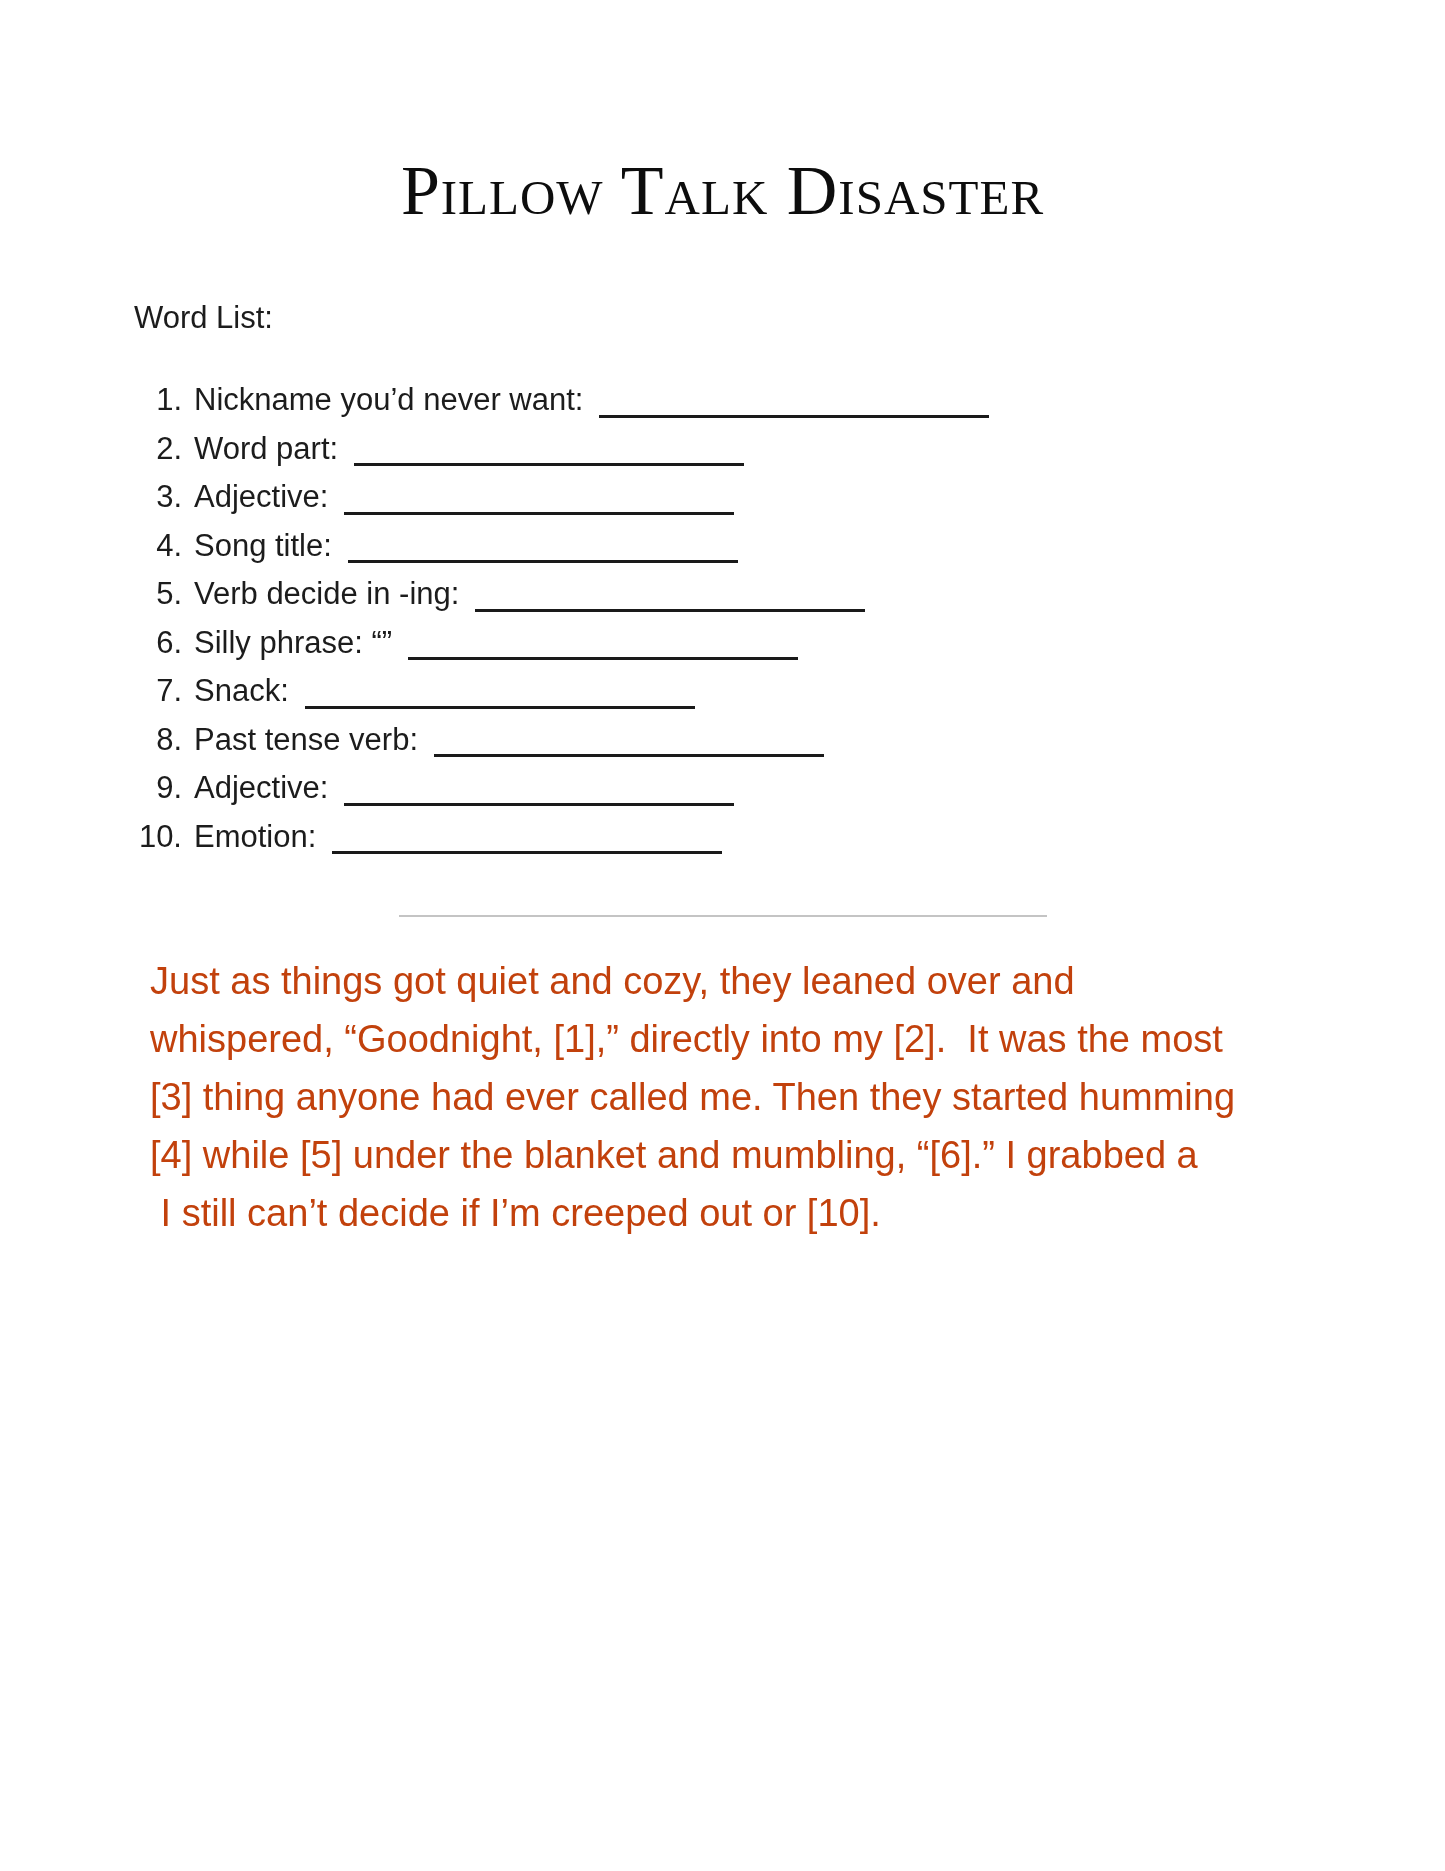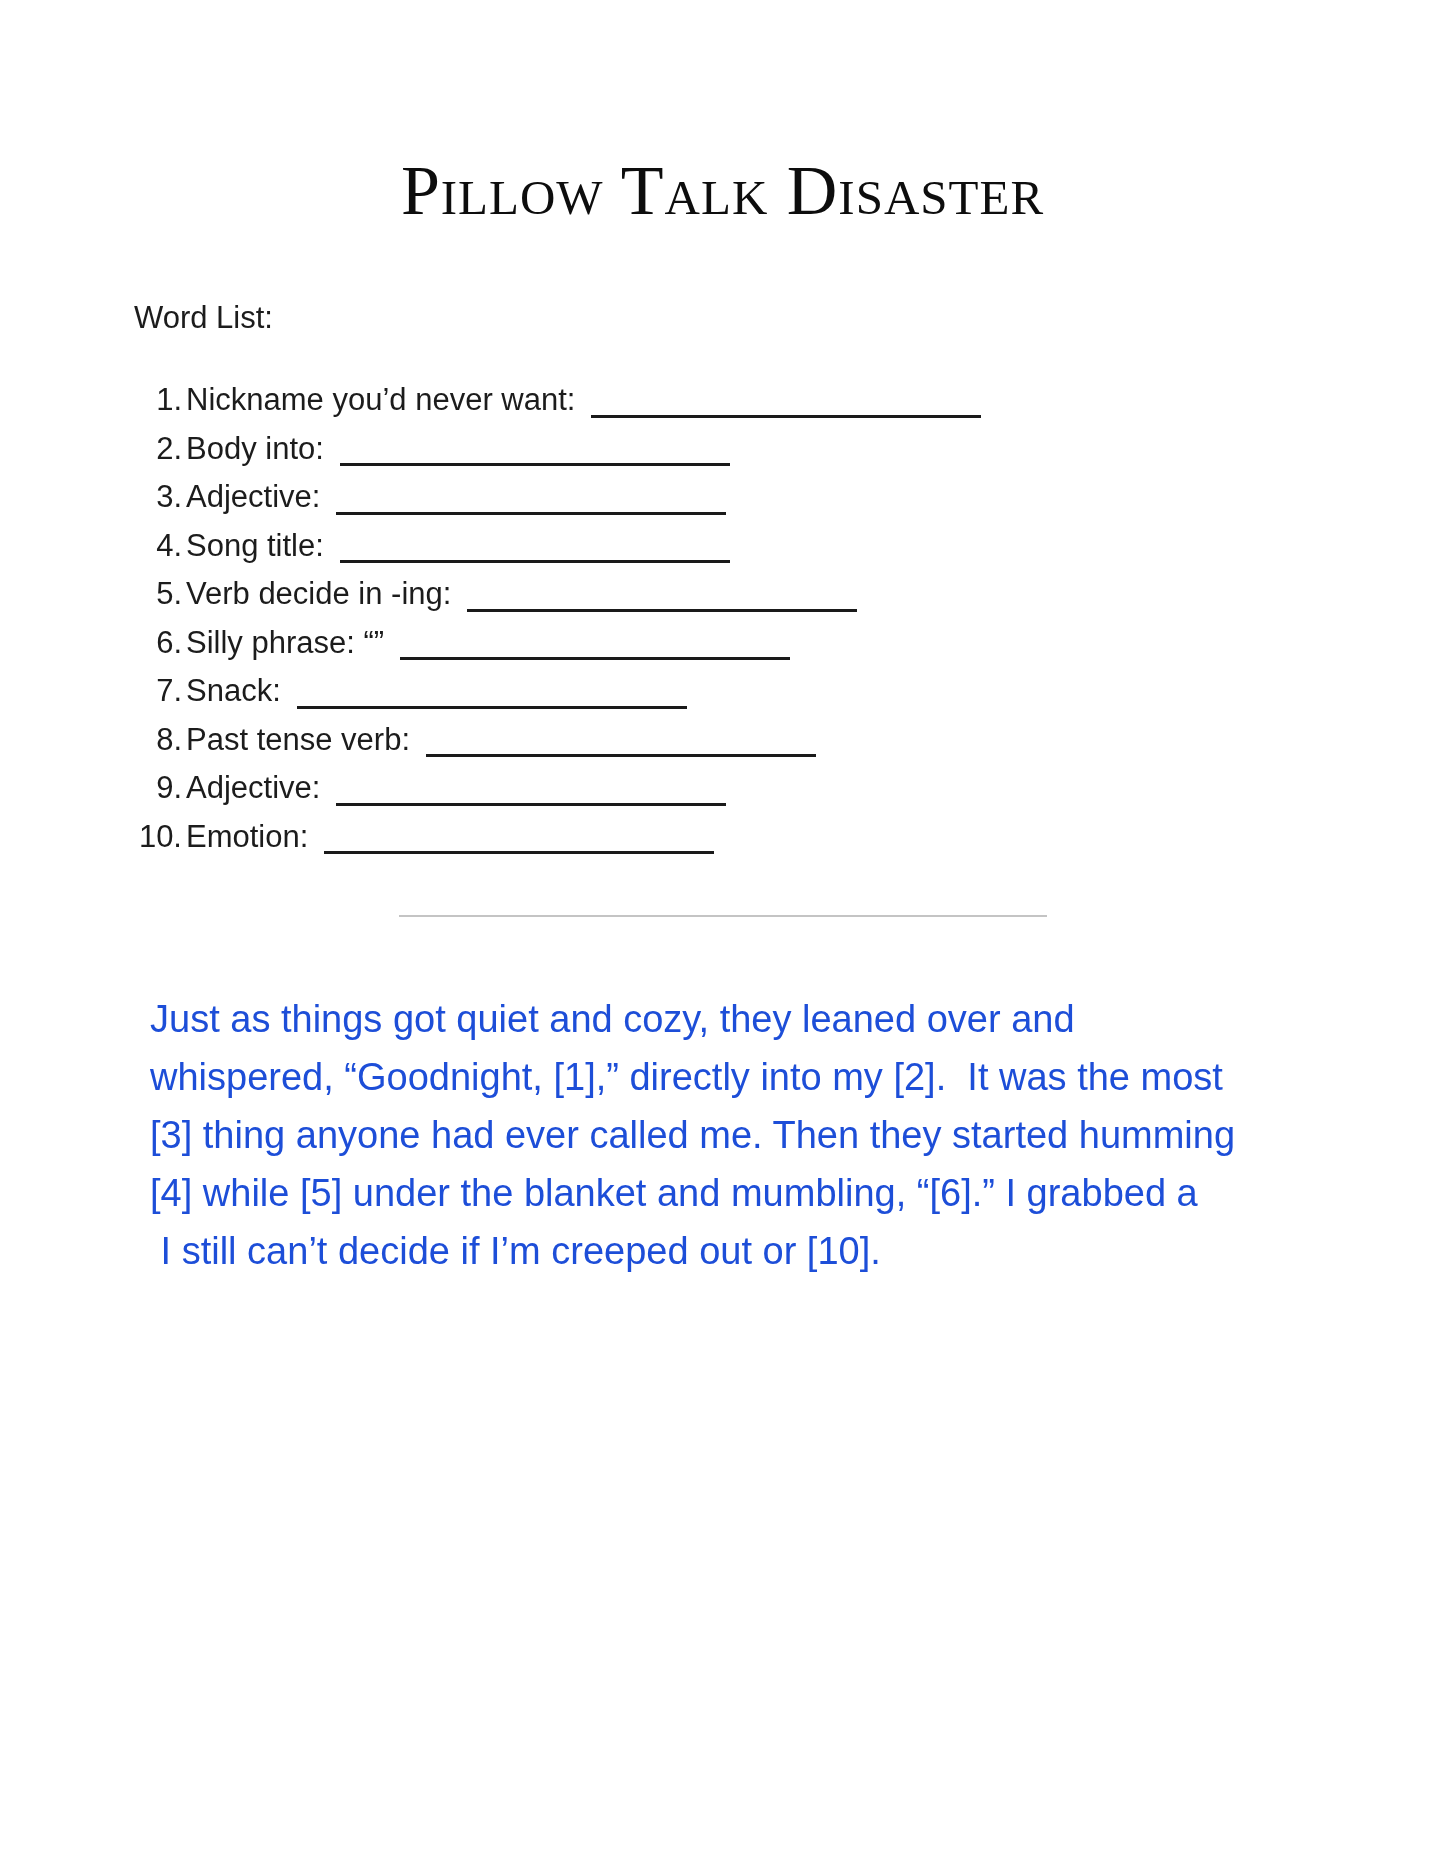--- a/index.html
+++ b/index.html
@@ -55,21 +55,21 @@
     line-height: 48.5px;
     white-space: pre;
   }
   .wl-num {
     flex: none;
     width: 50px;
     text-align: right;
   }
   .wl-label {
     flex: none;
-    margin-left: 4px;
+    margin-left: 12px;
   }
   .wl-blank {
     flex: none;
     width: 390px;
     margin-left: 16px;
     align-self: flex-end;
     height: 0;
     margin-bottom: 7px;
     border-bottom: 3px solid #1a1a1a;
   }
@@ -78,25 +78,25 @@
     top: 915px;
     left: 50%;
     width: 648px;
     transform: translateX(-50%);
     margin: 0;
     border: none;
     border-top: 2px solid #c4c4c4;
   }
   .story {
     position: absolute;
-    top: 990px;
+    top: 952px;
     left: 150px;
     font-size: 38px;
     line-height: 58px;
-    color: #1d4ed8;
+    color: #c2410c;
   }
   .story-line {
     white-space: pre;
   }
   .page-number {
     position: absolute;
     top: 1712px;
     right: 115px;
     font-family: Liberation Serif, serif;
     font-size: 33px;
@@ -108,21 +108,21 @@
 <body>
 
 <div class="page">
 
   <h1 class="title">Pillow Talk Disaster</h1>
 
   <div class="wl-heading">Word List:</div>
 
   <ol class="word-list" id="word-list">
       <li class="wl-item"><span class="wl-num">1.</span><span class="wl-label">Nickname you’d never want:</span><span class="wl-blank"></span></li>
-      <li class="wl-item"><span class="wl-num">2.</span><span class="wl-label">Body into:</span><span class="wl-blank"></span></li>
+      <li class="wl-item"><span class="wl-num">2.</span><span class="wl-label">Word part:</span><span class="wl-blank"></span></li>
       <li class="wl-item"><span class="wl-num">3.</span><span class="wl-label">Adjective:</span><span class="wl-blank"></span></li>
       <li class="wl-item"><span class="wl-num">4.</span><span class="wl-label">Song title:</span><span class="wl-blank"></span></li>
       <li class="wl-item"><span class="wl-num">5.</span><span class="wl-label">Verb decide in -ing:</span><span class="wl-blank"></span></li>
       <li class="wl-item"><span class="wl-num">6.</span><span class="wl-label">Silly phrase: “”</span><span class="wl-blank"></span></li>
       <li class="wl-item"><span class="wl-num">7.</span><span class="wl-label">Snack:</span><span class="wl-blank"></span></li>
       <li class="wl-item"><span class="wl-num">8.</span><span class="wl-label">Past tense verb:</span><span class="wl-blank"></span></li>
       <li class="wl-item"><span class="wl-num">9.</span><span class="wl-label">Adjective:</span><span class="wl-blank"></span></li>
       <li class="wl-item"><span class="wl-num">10.</span><span class="wl-label">Emotion:</span><span class="wl-blank"></span></li>
     </ol>
 

